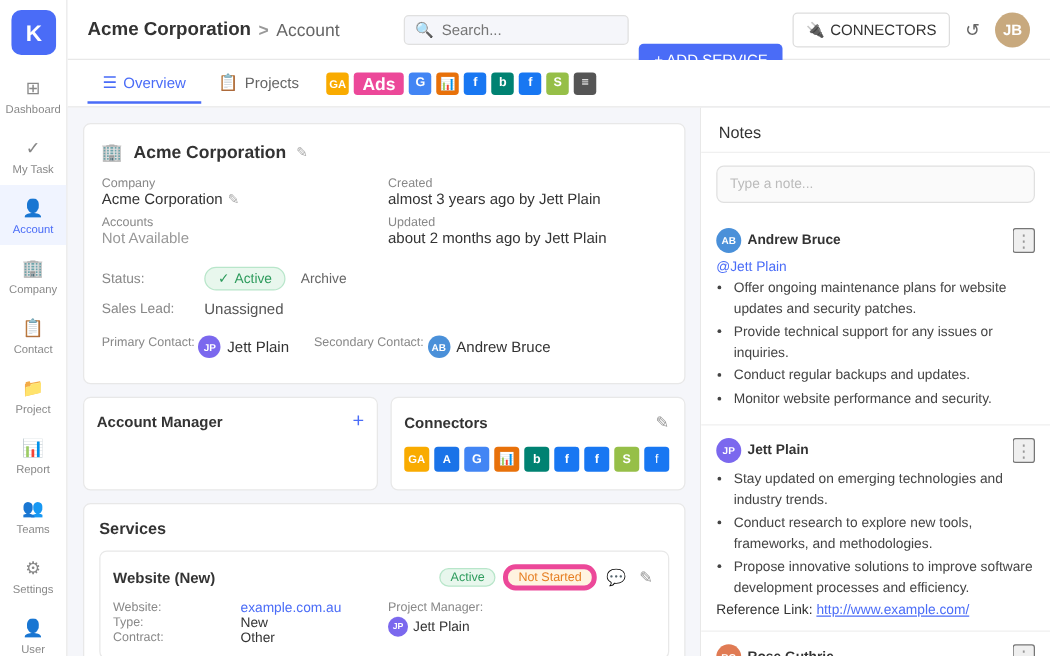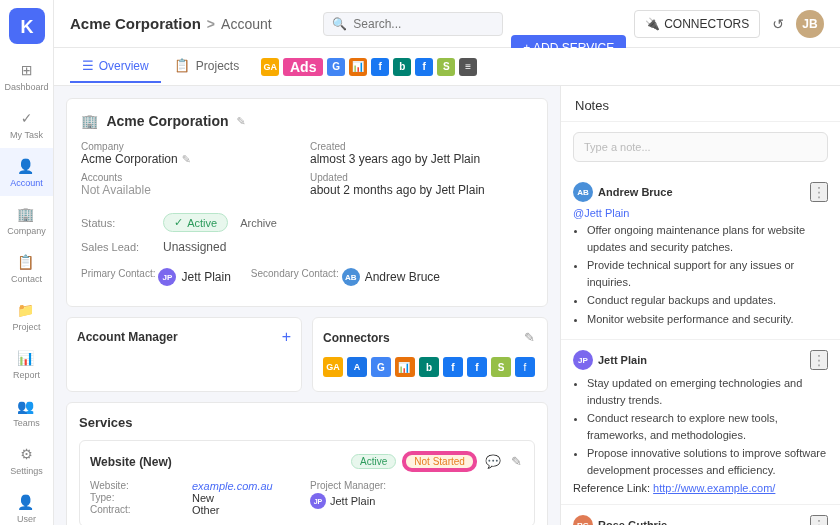--- a/index.html
+++ b/index.html
@@ -81,21 +81,21 @@
     .service-item { border: 1px solid #e8e8e8; border-radius: 6px; padding: 10px; margin-bottom: 8px; }
     .service-header { display: flex; align-items: center; justify-content: space-between; margin-bottom: 8px; }
     .service-name { font-size: 12px; font-weight: 600; }
     .service-badges { display: flex; align-items: center; gap: 6px; }
     .badge-status-active { background: #e8f7ed; color: #2d9b5c; border: 1px solid #b8e6ca; border-radius: 10px; padding: 1px 8px; font-size: 10px; }
     .badge-not-started { background: #fff3e0; color: #e67e22; border: 4px solid #ec4899; border-radius: 10px; padding: 1px 8px; font-size: 10px; }
     .service-grid { display: grid; grid-template-columns: 1fr 1fr; gap: 6px; }
     .service-field { display: flex; gap: 22px; }
     .service-field-label { font-size: 10px; color: #888; min-width: 80px; }
     .service-field-value { font-size: 11px; color: #333; }
-    .service-field-value.link { color: #4a6cf7; font-style: italic; }
+    .service-field-value.link { color: #4a6cf7; }
     .service-person { display: flex; align-items: center; gap: 4px; font-size: 11px; }
     .person-avatar { width: 16px; height: 16px; border-radius: 50%; display: flex; align-items: center; justify-content: center; font-size: 7px; color: #fff; font-weight: 600; }
 
     
     .right-panel { width: 280px; background: #fff; border-left: 1px solid #e8e8e8; display: flex; flex-direction: column; flex-shrink: 0; overflow-y: auto; }
     .notes-header { padding: 12px 14px 8px; font-size: 13px; font-weight: 400; border-bottom: 1px solid #f0f0f0; }
     .note-input { margin: 10px 12px; border: 1px solid #e0e0e0; border-radius: 6px; padding: 8px 10px; font-size: 11px; color: #bbb; background: #fafafa; }
     .note-item { padding: 10px 12px; border-bottom: 1px solid #f0f0f0; }
     .note-meta { display: flex; align-items: center; justify-content: space-between; margin-bottom: 5px; }
     .note-author { display: flex; align-items: center; gap: 5px; font-size: 11px; font-weight: 600; }

